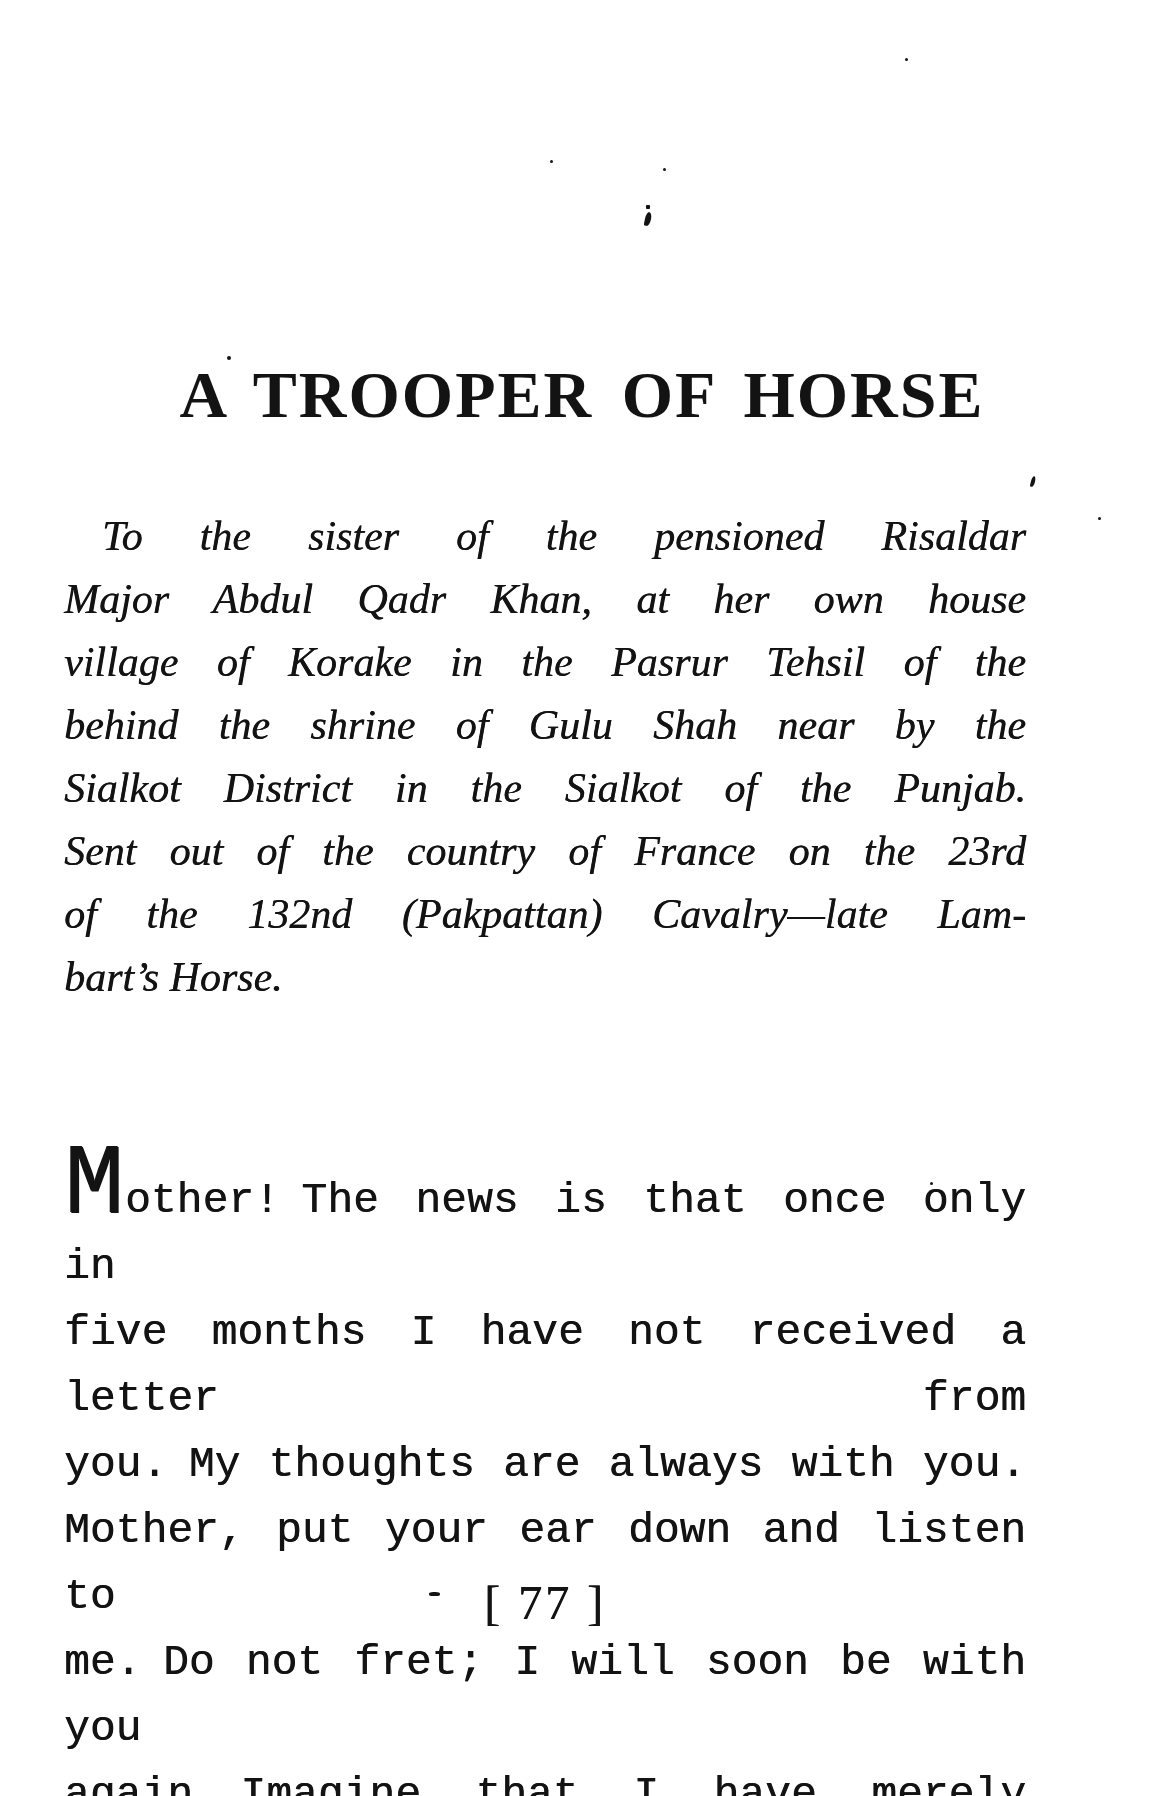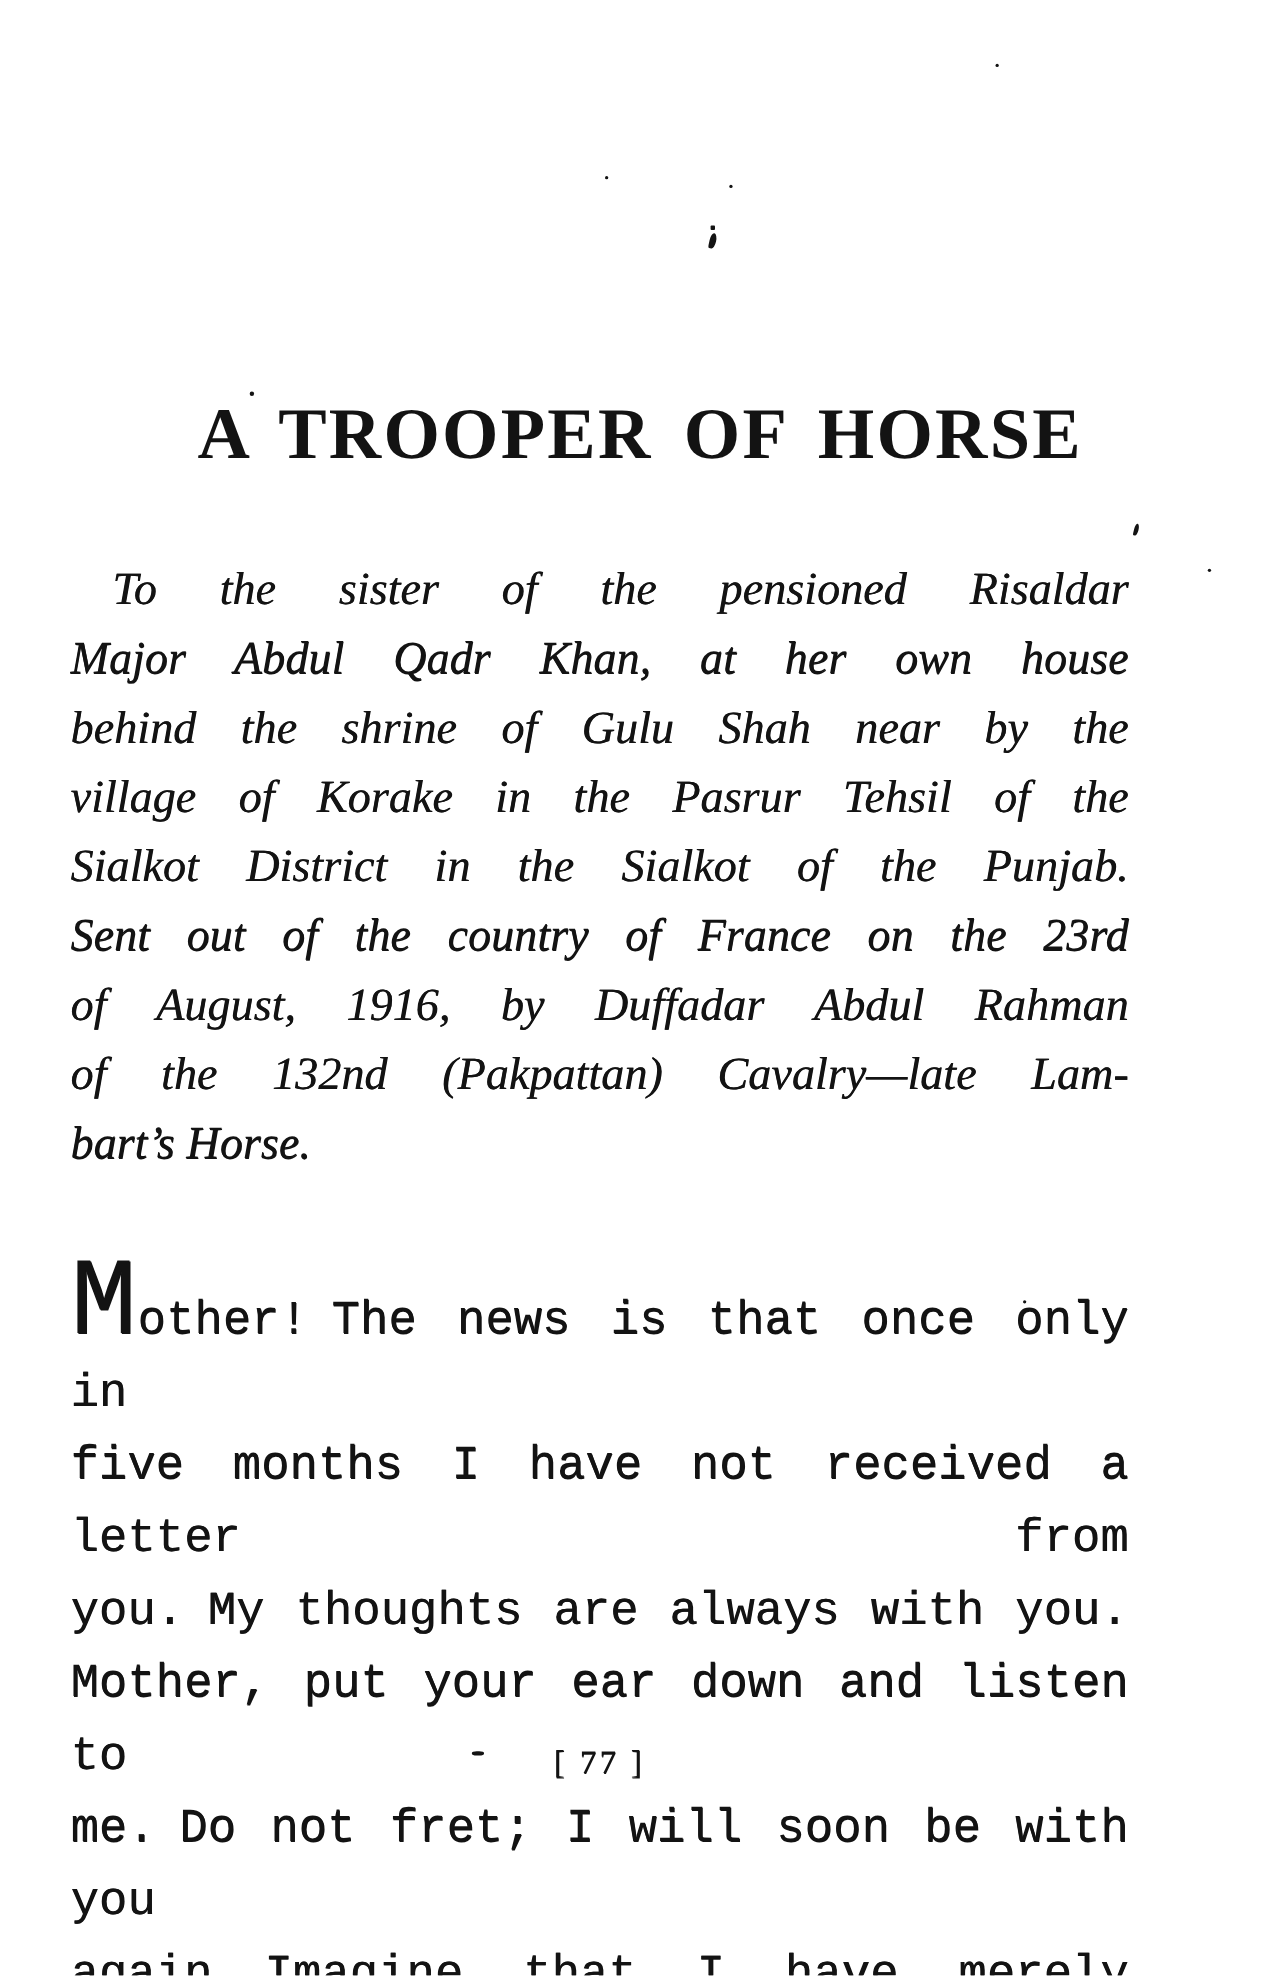--- a/index.html
+++ b/index.html
@@ -66,21 +66,21 @@
   .body-line{overflow:visible;font-family:Liberation Mono, monospace;}
   .initial{
     font-size:100px;
     line-height:0;
     letter-spacing:1px;
     text-shadow:1px 0.5px 0 var(--ink);
   }
   
   .folio{
     top:1578px;
-    font-size:30px;
+    font-size:48px;
     line-height:50px;
     text-align:center;
     letter-spacing:3px;
     text-shadow:0.4px 0.3px 0 var(--ink);
   }
   
   .speck{
     position:absolute;
     background:var(--ink);
     border-radius:50%;
@@ -99,25 +99,24 @@
 </head>
 <body>
 
 <div class="page">
 
   <h1 class="title">A TROOPER OF HORSE</h1>
 
   <div class="column dedication">
     <div class="ded-line justify indent">To the sister of the pensioned Risaldar</div>
     <div class="ded-line justify">Major Abdul Qadr Khan, at her own house</div>
+    <div class="ded-line justify">village of Korake in the Pasrur Tehsil of the</div>
     <div class="ded-line justify">behind the shrine of Gulu Shah near by the</div>
-    <div class="ded-line justify">village of Korake in the Pasrur Tehsil of the</div>
     <div class="ded-line justify">Sialkot District in the Sialkot of the Punjab.</div>
     <div class="ded-line justify">Sent out of the country of France on the 23rd</div>
-    <div class="ded-line justify">of August, 1916, by Duffadar Abdul Rahman</div>
     <div class="ded-line justify">of the 132nd (Pakpattan) Cavalry—late Lam-</div>
     <div class="ded-line">bart’s Horse.</div>
   </div>
 
   <div class="column letter-body">
     <div class="body-line justify"><span class="initial">M</span><span>other! The news is that once only in</span></div>
     <div class="body-line justify">five months I have not received a letter from</div>
     <div class="body-line justify">you. My thoughts are always with you.</div>
     <div class="body-line justify">Mother, put your ear down and listen to</div>
     <div class="body-line justify">me. Do not fret; I will soon be with you</div>

